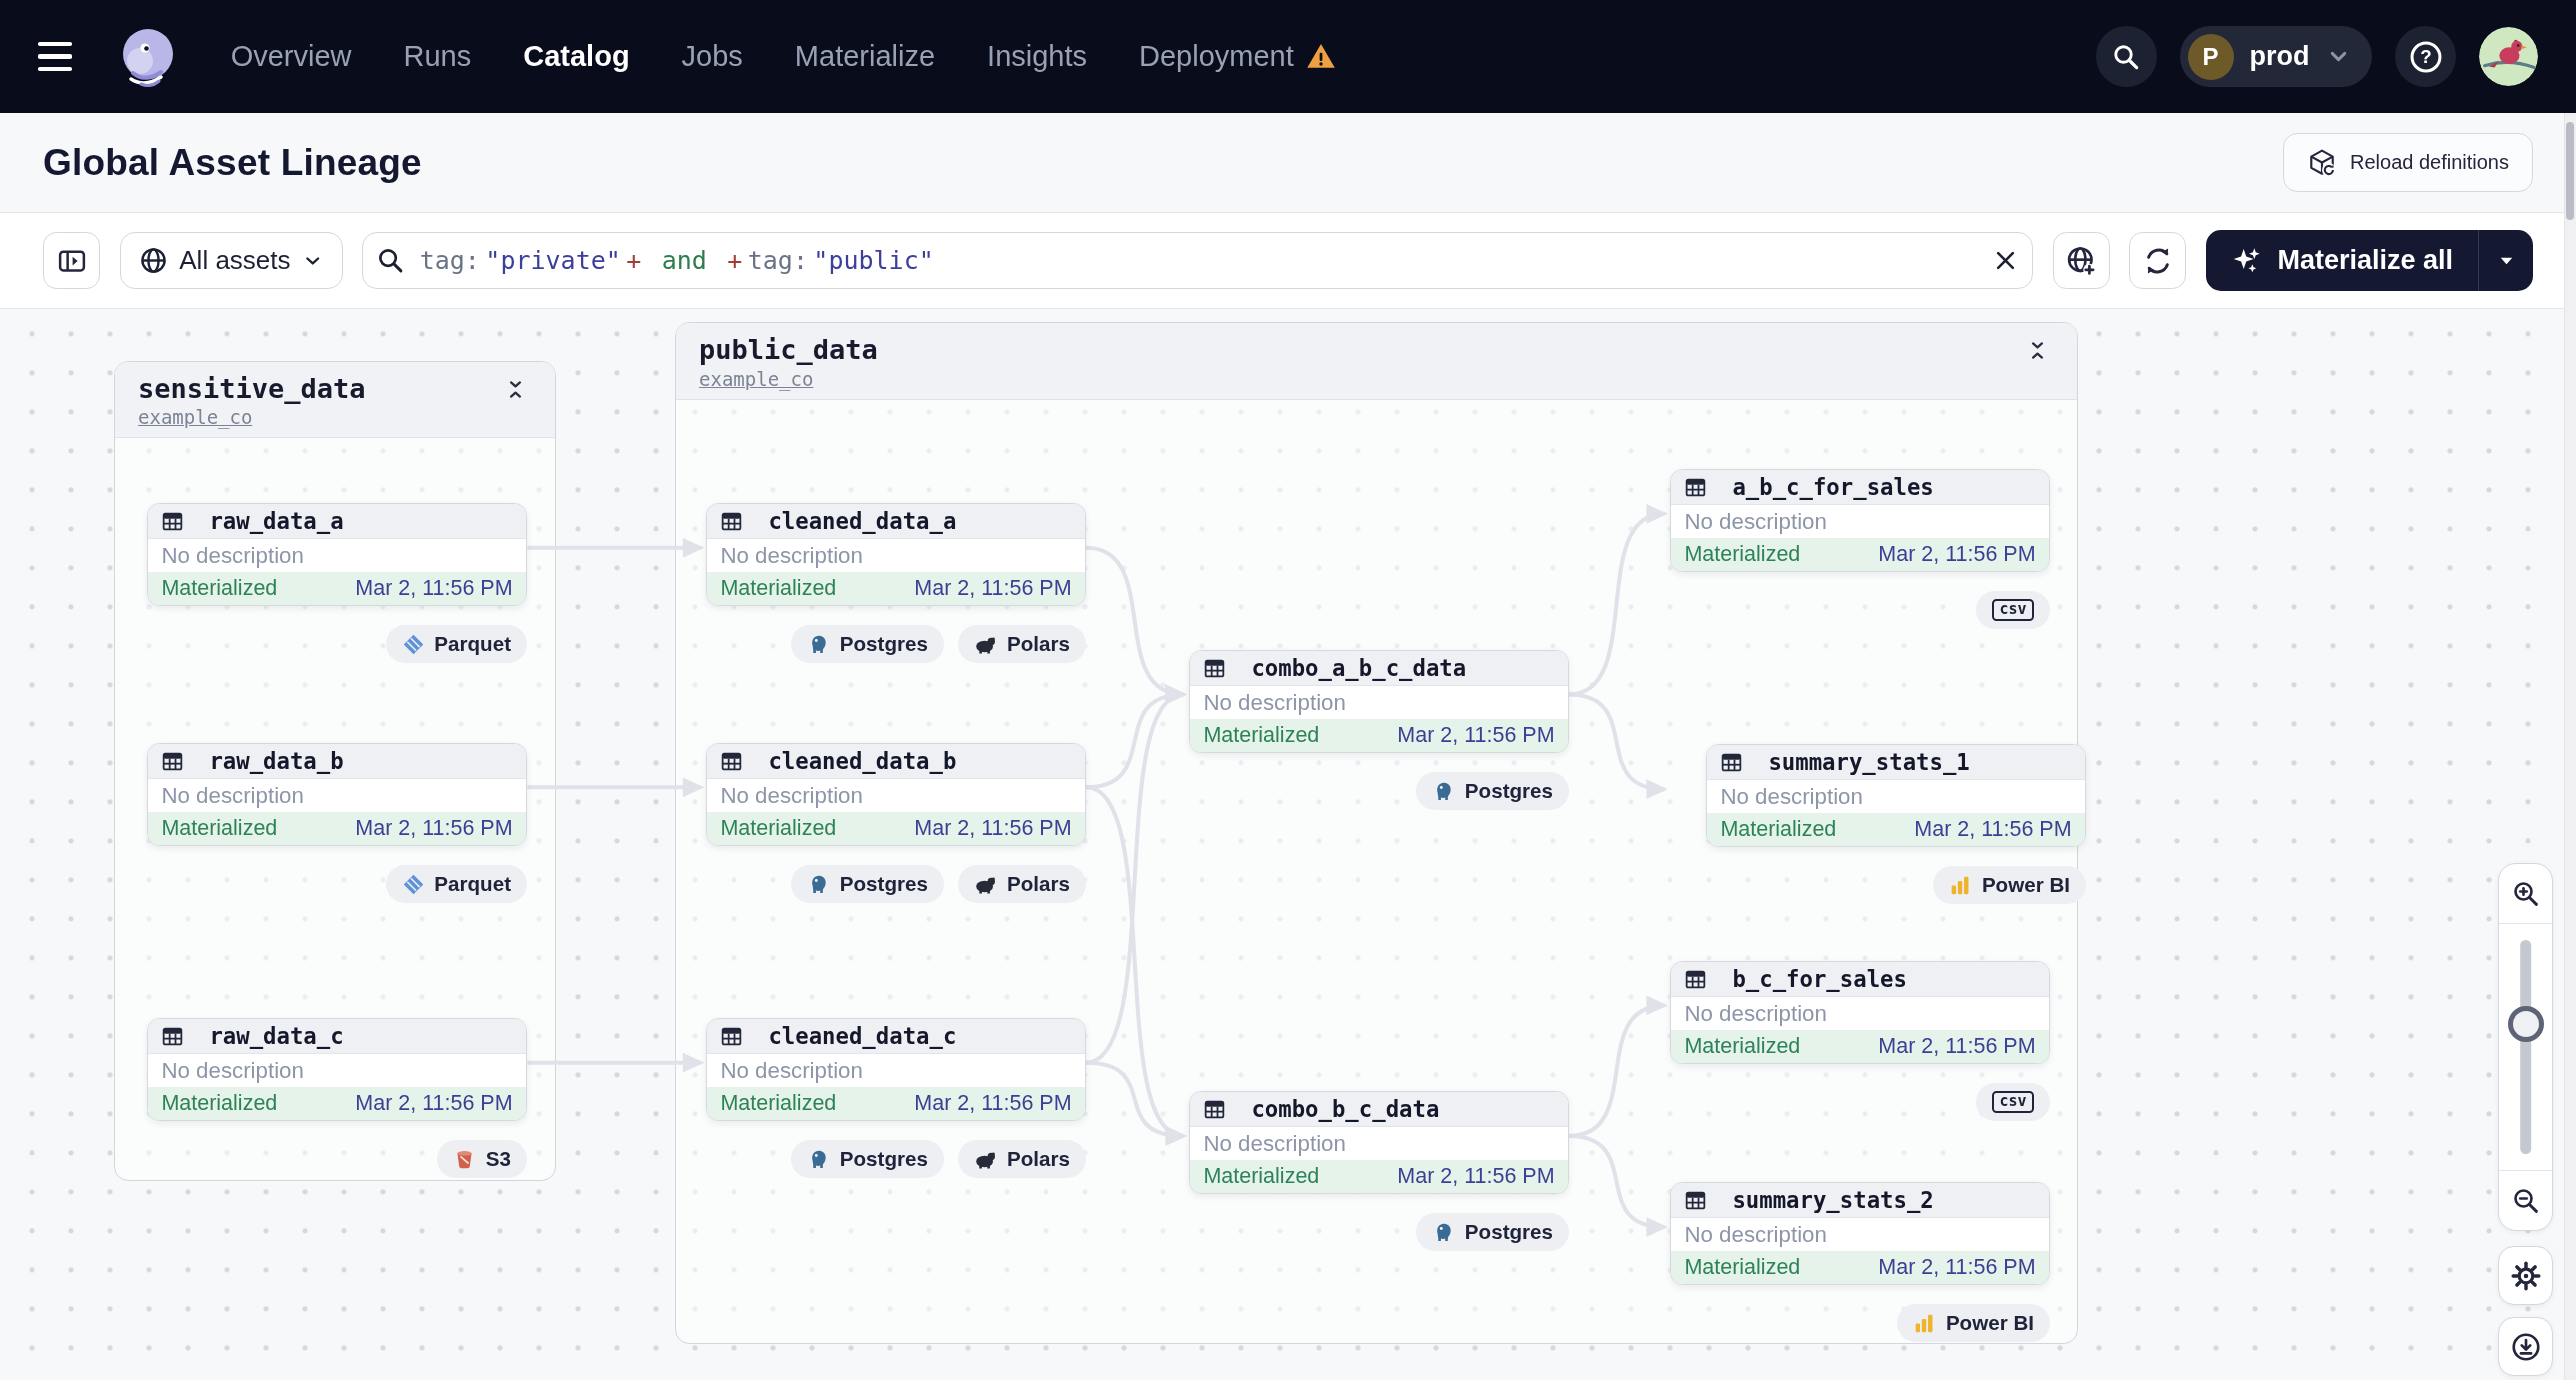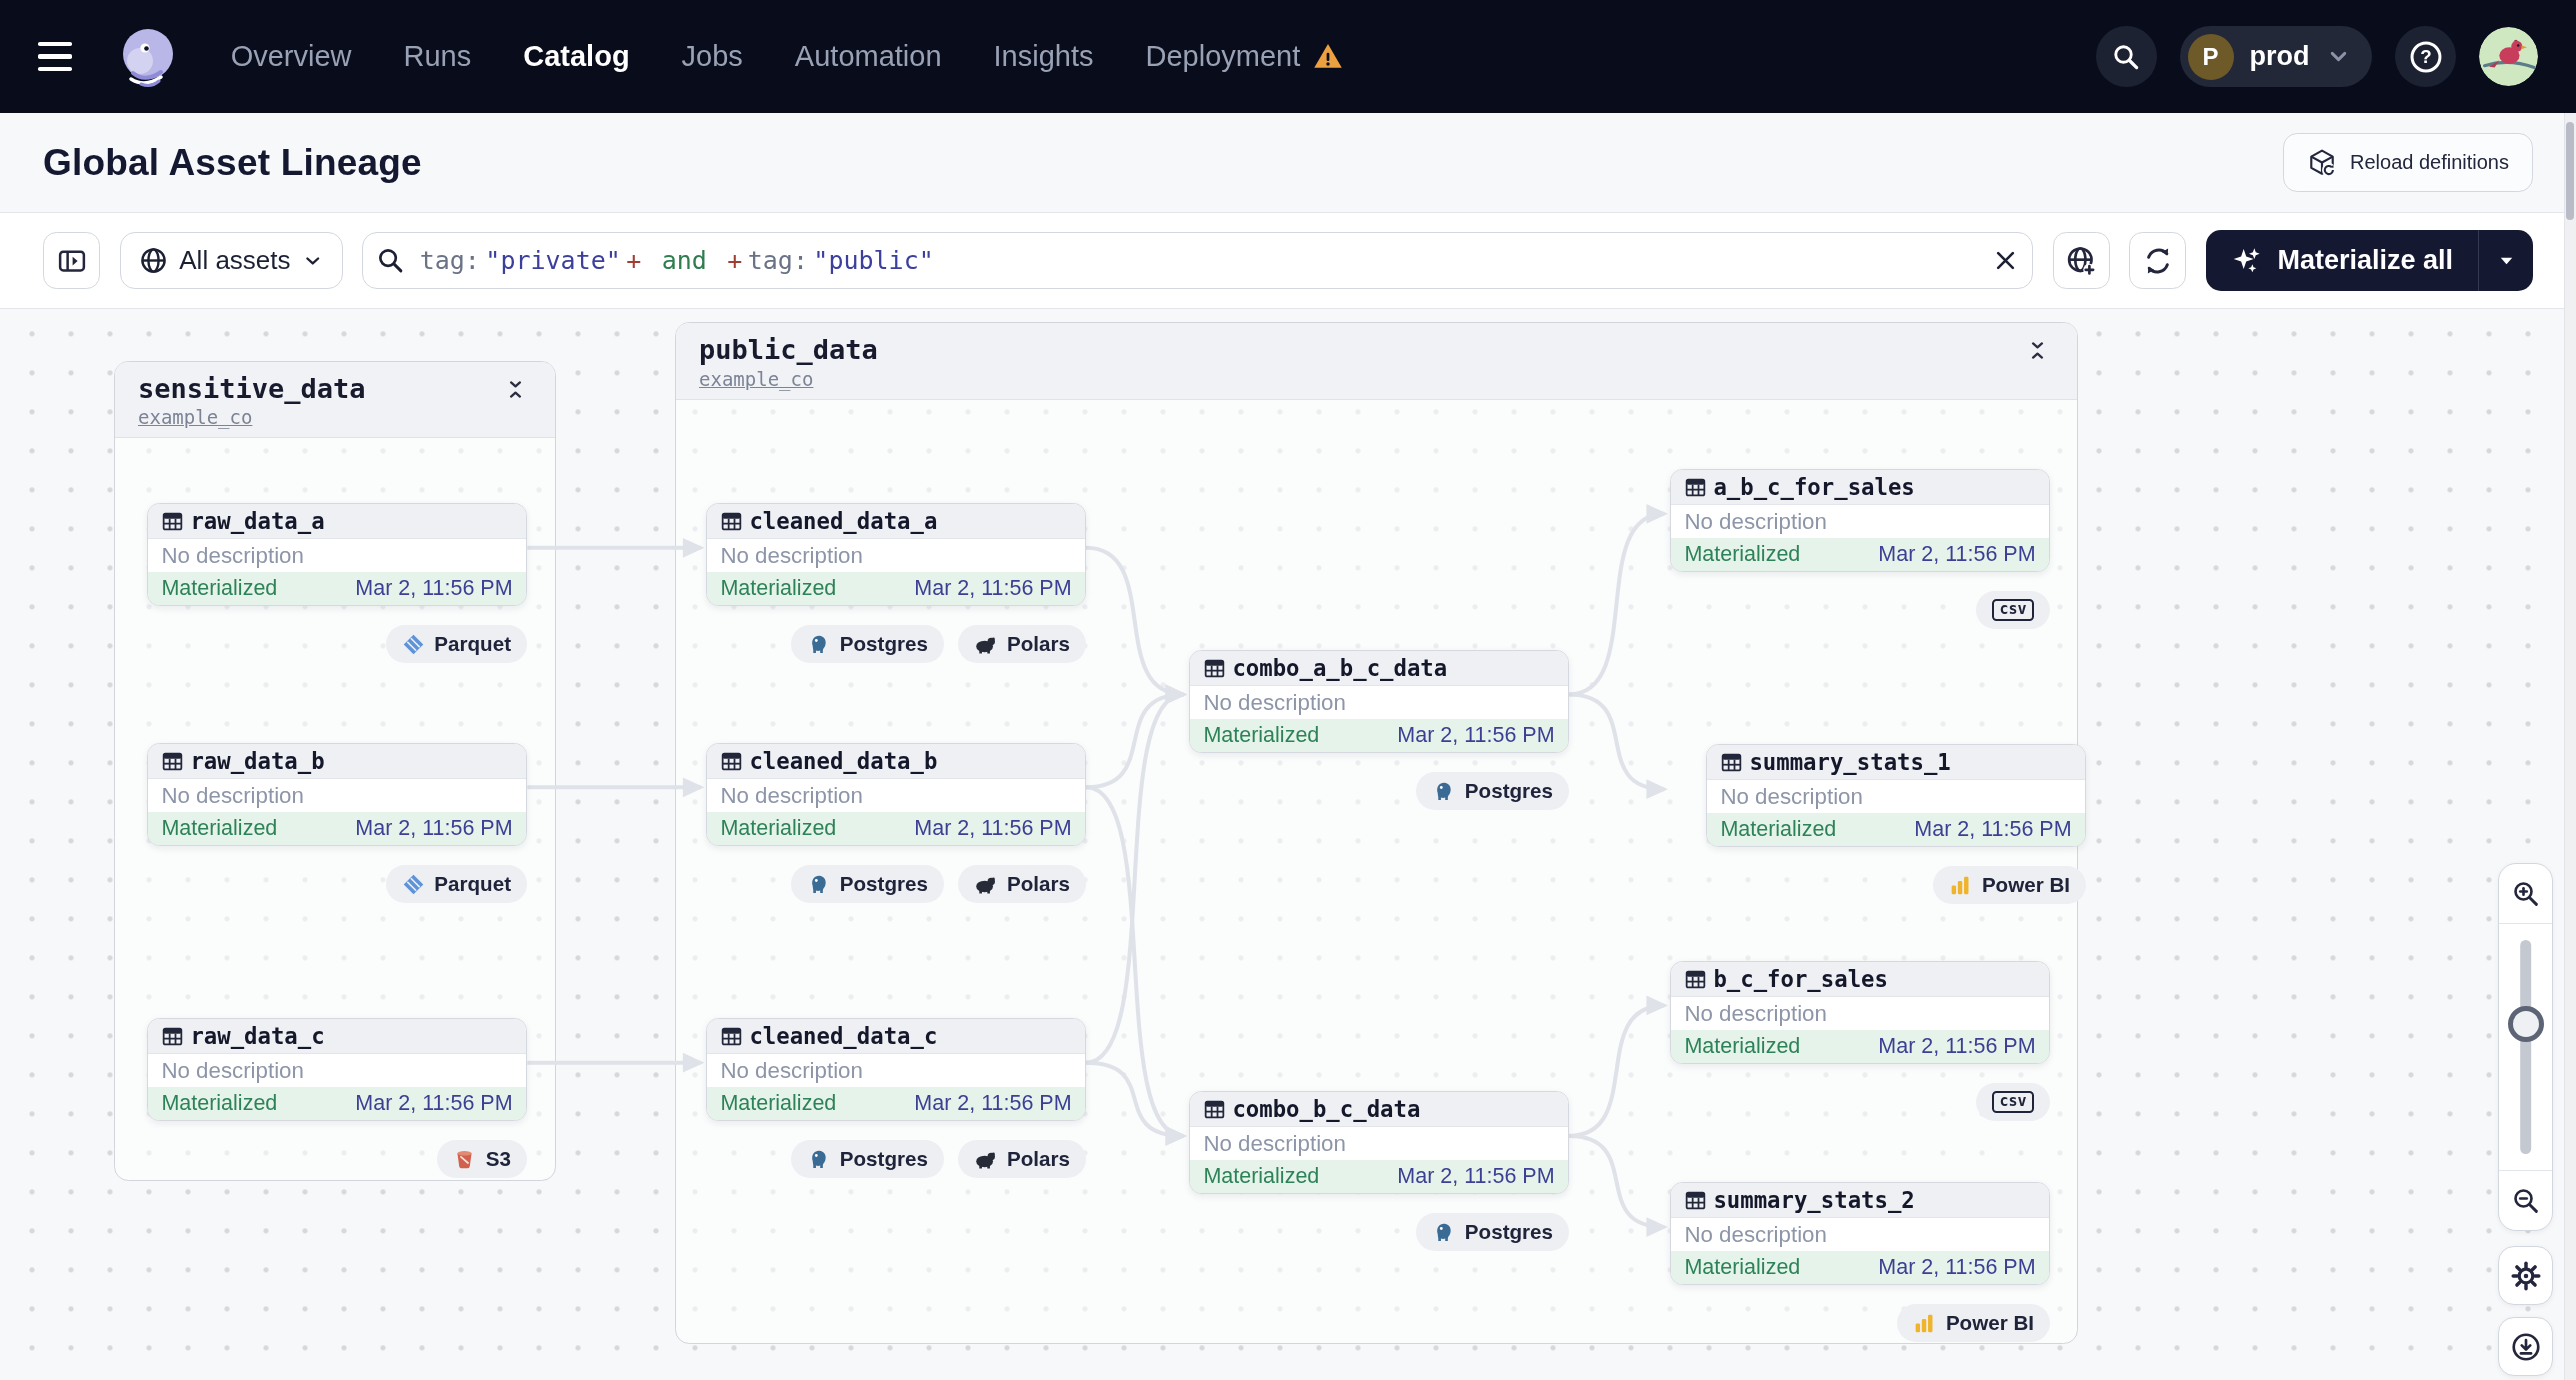--- a/index.html
+++ b/index.html
@@ -52,21 +52,21 @@
   .group-head { background:#f1f2f5; border-bottom:1.8px solid #dfe2e8; border-radius:12.5px 12.5px 0 0; padding:10.7px 23px 9px; display:flex; align-items:flex-start; }
   .group-titles { display:flex; flex-direction:column; }
   .group-title { font-family:"DejaVu Sans Mono", monospace; font-weight:700; font-size:27px; color:#181b2e; }
   .group-sub { font-family:"DejaVu Sans Mono", monospace; font-size:19px; color:#7b8395; margin-top:2.7px;text-decoration:underline; }
   .collapse-btn { margin-left:auto; cursor:pointer; padding:5.4px; }
 
   .edges { position:absolute; inset:0; z-index:2; pointer-events:none; }
 
   .node-wrap { position:absolute; width:380px; z-index:3; }
   .node-card { border:1.8px solid #d5d8df; border-radius:12.5px; background:#fff; box-shadow:0 2.7px 7.2px rgba(20,25,45,.07); overflow:hidden; cursor:pointer; }
-  .node-head { height:35px; background:#eef0f4; border-bottom:1.8px solid #e2e5ea; display:flex; align-items:center; gap:6px; padding:0 13.4px; font-family:"DejaVu Sans Mono", monospace; font-weight:700; font-size:22.3px; color:#15182b; }
+  .node-head { height:35px; background:#eef0f4; border-bottom:1.8px solid #e2e5ea; display:flex; align-items:center; gap:25px; padding:0 13.4px; font-family:"DejaVu Sans Mono", monospace; font-weight:700; font-size:22.3px; color:#15182b; }
   .node-desc { height:33px; display:flex; align-items:center; padding:0 13.4px; font-size:22.3px; color:#8d95a8; background:#fff; }
   .node-status { height:33px; background:#e5f3ea; display:flex; align-items:center; justify-content:space-between; padding:0 13.4px; font-size:21.5px; }
   .st-label { color:#2d8257; }
   .st-time  { color:#3c3f93; }
   .badges { position:absolute; left:0; right:0; top:122px; display:flex; gap:14.3px; justify-content:flex-end; }
   .badge { height:38px; background:#edeff3; border-radius:19px; display:flex; align-items:center; gap:9.8px; padding:0 16px; font-size:20.6px; font-weight:700; color:#20243a; white-space:nowrap; }
   .csvbox { display:inline-block; border:2.2px solid #20243a; border-radius:4.5px; padding:0.9px 5.4px 1.8px; font-family:"DejaVu Sans Mono", monospace; font-size:15px; font-weight:700; color:#20243a; line-height:1; }
 
   
   .zoom-cluster { position:absolute; right:23px; top:554px; width:55px; border:1.8px solid #d3d7df; border-radius:18px; background:#fff; z-index:5; display:flex; flex-direction:column; box-shadow:0 1.8px 5.4px rgba(20,25,45,.05); }
@@ -97,21 +97,21 @@
       <circle cx="31.5" cy="23.5" r="2.3" fill="#10132a"></circle>
       <path d="M18 48 q12 10 28 -1" fill="none" stroke="#8f8bd8" stroke-width="4" stroke-linecap="round"></path>
       <path d="M16 54 q14 9 30 -2" fill="none" stroke="#ffffff" stroke-width="3.4" stroke-linecap="round"></path>
       <path d="M26 59 q10 4 18 -3" fill="none" stroke="#8f8bd8" stroke-width="3" stroke-linecap="round"></path>
     </svg>
     <div class="nav-items">
       <span class="nav-item">Overview</span>
       <span class="nav-item">Runs</span>
       <span class="nav-item active">Catalog</span>
       <span class="nav-item">Jobs</span>
-      <span class="nav-item">Automation</span>
+      <span class="nav-item">Materialize</span>
       <span class="nav-item">Insights</span>
       <span class="nav-item">
         <span>Deployment</span>
         <svg width="30" height="29" viewBox="0 0 24 22">
           <path d="M12 1 L23 20 H1 Z" fill="#eda03f"></path>
           <rect x="10.9" y="8" width="2.2" height="6.5" rx="1" fill="#0a0d1c"></rect>
           <circle cx="12" cy="17" r="1.4" fill="#0a0d1c"></circle>
         </svg>
       </span>
     </div>

